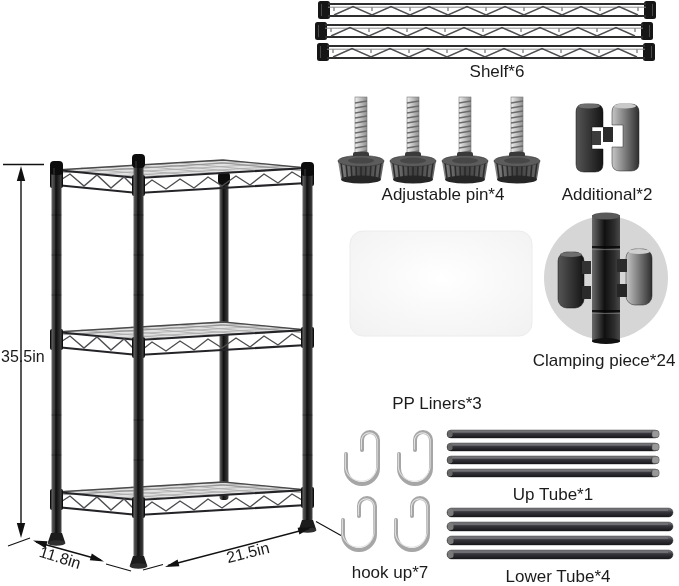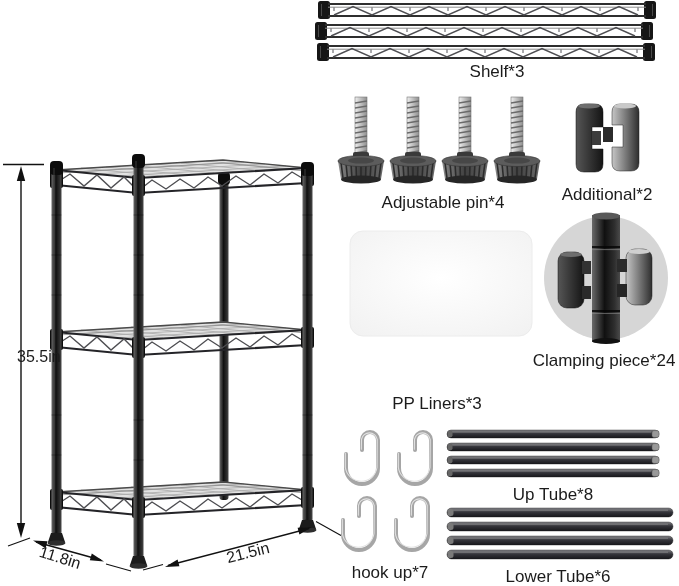--- a/index.html
+++ b/index.html
@@ -242,25 +242,25 @@
     </g>
 
     <g>
       <use href="#tubeLow" x="447" y="508"></use>
       <use href="#tubeLow" x="447" y="522"></use>
       <use href="#tubeLow" x="447" y="536"></use>
       <use href="#tubeLow" x="447" y="550"></use>
     </g>
   </svg>
 
-  <div class="lbl dim" style="left:17px;top:348px;text-align:right;">35.5in</div>
+  <div class="lbl dim" style="left:1px;top:348px;text-align:right;">35.5in</div>
   <div class="lbl dim rot-depth" style="left:20px;top:549px;width:80px;">11.8in</div>
   <div class="lbl dim rot-width" style="left:208px;top:544px;width:80px;">21.5in</div>
 
-  <div class="lbl" style="left:417px;top:62px;width:160px;">Shelf*3</div>
-  <div class="lbl" style="left:343px;top:193px;width:200px;">Adjustable pin*4</div>
+  <div class="lbl" style="left:417px;top:62px;width:160px;">Shelf*6</div>
+  <div class="lbl" style="left:343px;top:185px;width:200px;">Adjustable pin*4</div>
   <div class="lbl" style="left:527px;top:185px;width:160px;">Additional*2</div>
   <div class="lbl" style="left:357px;top:351px;width:160px;margin-top:43px;">PP Liners*3</div>
   <div class="lbl" style="left:514px;top:351px;width:180px;">Clamping piece*24</div>
   <div class="lbl" style="left:310px;top:563px;width:160px;">hook up*7</div>
-  <div class="lbl" style="left:473px;top:485px;width:160px;">Up Tube*8</div>
-  <div class="lbl" style="left:468px;top:567px;width:180px;">Lower Tube*6</div>
+  <div class="lbl" style="left:473px;top:485px;width:160px;">Up Tube*1</div>
+  <div class="lbl" style="left:468px;top:567px;width:180px;">Lower Tube*4</div>
 </div>
 
 </body></html>

